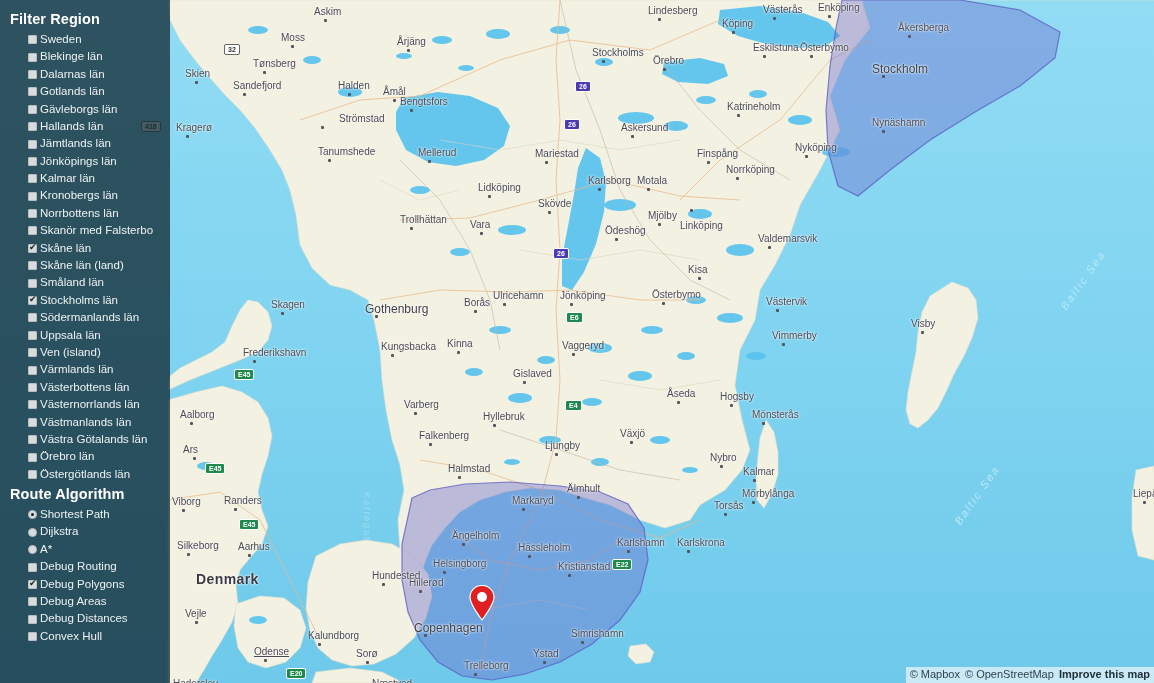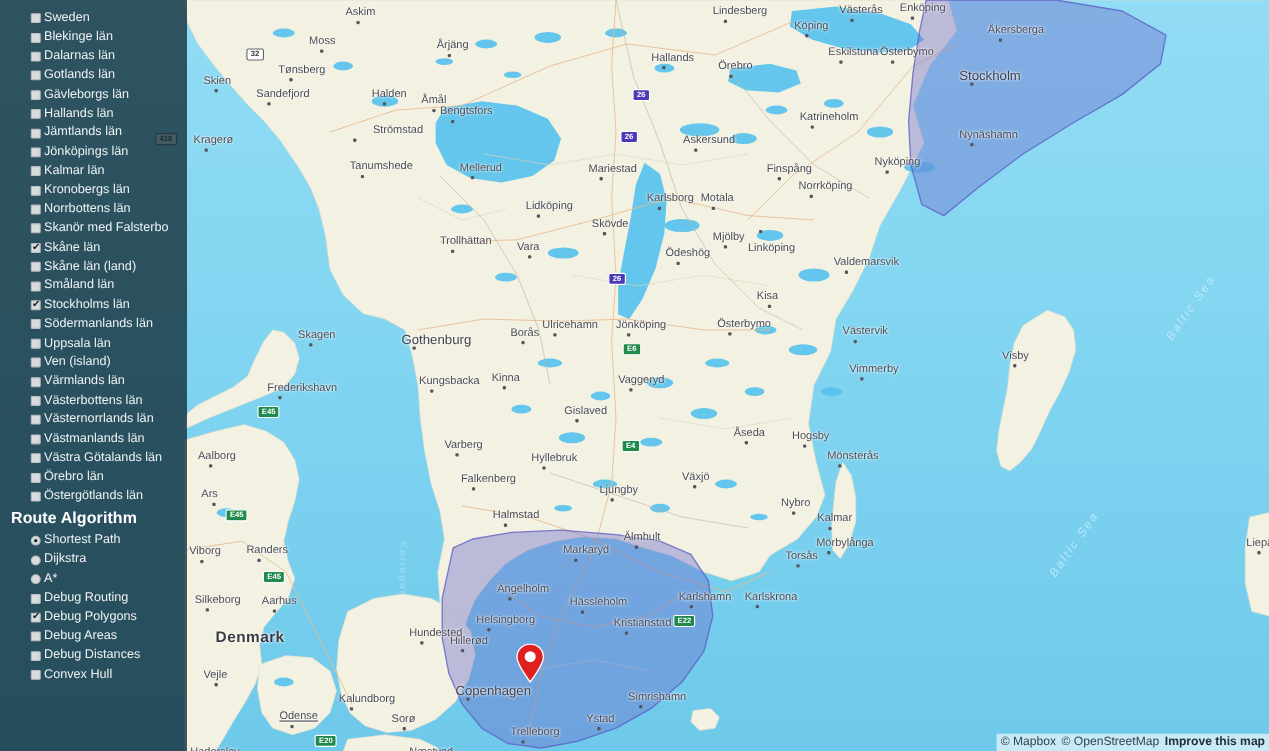--- a/index.html
+++ b/index.html
@@ -268,21 +268,21 @@
         <div class="lbl city" style="left: 753px; top: 42px;">Eskilstuna</div>
         <div class="dot" style="left: 763px; top: 55px;"></div>
         <div class="lbl city" style="left: 800px; top: 42px;">Österbymo</div>
         <div class="dot" style="left: 810px; top: 55px;"></div>
         <div class="lbl city" style="left: 722px; top: 18px;">Köping</div>
         <div class="dot" style="left: 732px; top: 31px;"></div>
         <div class="lbl city" style="left: 648px; top: 5px;">Lindesberg</div>
         <div class="dot" style="left: 658px; top: 18px;"></div>
         <div class="lbl city" style="left: 653px; top: 55px;">Örebro</div>
         <div class="dot" style="left: 663px; top: 68px;"></div>
-        <div class="lbl city" style="left: 592px; top: 47px;">Hallands</div>
+        <div class="lbl city" style="left: 592px; top: 47px;">Stockholms</div>
         <div class="dot" style="left: 602px; top: 60px;"></div>
         <div class="lbl city" style="left: 621px; top: 122px;">Askersund</div>
         <div class="dot" style="left: 631px; top: 135px;"></div>
         <div class="lbl city" style="left: 727px; top: 101px;">Katrineholm</div>
         <div class="dot" style="left: 737px; top: 114px;"></div>
         <div class="lbl city" style="left: 795px; top: 142px;">Nyköping</div>
         <div class="dot" style="left: 805px; top: 155px;"></div>
         <div class="lbl city" style="left: 697px; top: 148px;">Finspång</div>
         <div class="dot" style="left: 707px; top: 161px;"></div>
         <div class="lbl city" style="left: 726px; top: 164px;">Norrköping</div>
@@ -478,20 +478,21 @@
       </svg>
     </div>
 
     <div id="attrib">
       <span>© Mapbox</span><span class="sep"> </span><span>© OpenStreetMap</span><span class="sep"> </span><b>Improve this map</b>
     </div>
   </div>
 
   <div id="sidebar">
 
+    <div class="panel-title">Filter Region</div>
     <div id="region-list">
         <div class="opt-row">
           <span class="box"></span>
           <span class="opt-label">Sweden</span>
         </div>
         <div class="opt-row">
           <span class="box"></span>
           <span class="opt-label">Blekinge län</span>
         </div>
         <div class="opt-row">

